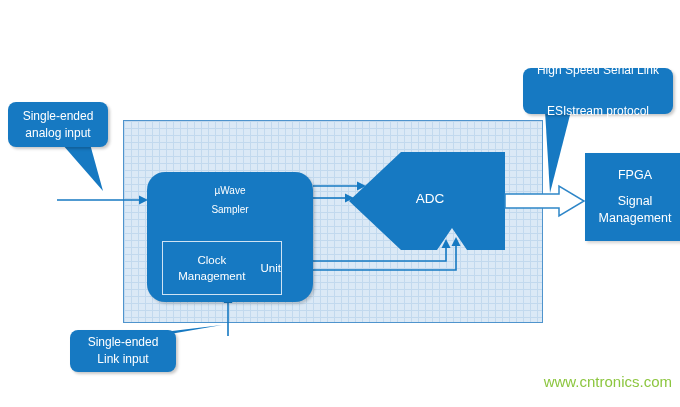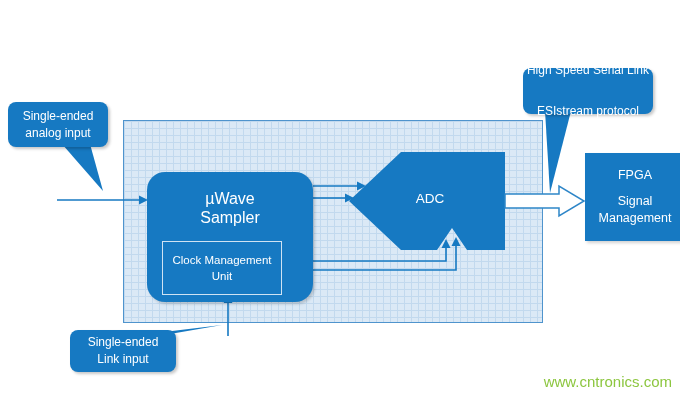--- a/index.html
+++ b/index.html
@@ -25,46 +25,46 @@
   }
   .blue-block{
     background:#1679c2;color:#ffffff;box-sizing:border-box;
     box-shadow:2px 2px 3px rgba(0,0,0,0.18);
   }
   .sampler{
     left:147px;top:172px;width:166px;height:130px;border-radius:18px;
   }
   .sampler-label{
     left:147px;top:181px;width:166px;text-align:center;color:#ffffff;
-    font-size:16px;line-height:19px;margin-top:8px;
+    font-size:10px;line-height:19px;
   }
   .cmu{
     left:162px;top:241px;width:120px;height:54px;
     background:#1679c2;border:1.5px solid #cfe3f3;box-sizing:border-box;
-    display:flex;flex-direction:column;align-items:center;justify-content:center;
+    display:flex;flex-direction:row;align-items:center;justify-content:center;
     color:#ffffff;font-size:11.5px;line-height:16px;text-align:center;
   }
   .adc-label{
     left:385px;top:191px;width:90px;text-align:center;color:#ffffff;
     font-size:13.5px;font-weight:normal;
   }
   .fpga{
     left:585px;top:153px;width:100px;height:88px;
     display:flex;flex-direction:column;align-items:center;justify-content:center;
     font-size:12.5px;line-height:17px;text-align:center;
   }
   .fpga .gap{margin-bottom:9px;}
   .callout{
     background:#1679c2;color:#ffffff;border-radius:8px;
     display:flex;flex-direction:column;align-items:center;justify-content:center;
     font-size:12px;line-height:17px;text-align:center;
     box-shadow:2px 2px 3px rgba(0,0,0,0.22);box-sizing:border-box;
   }
   .callout-analog{left:8px;top:102px;width:100px;height:45px;}
-  .callout-serial{left:523px;top:68px;width:130px;height:46px;gap:24px;}
+  .callout-serial{left:523px;top:68px;width:150px;height:46px;gap:24px;}
   .callout-clock{left:70px;top:330px;width:106px;height:42px;}
   .watermark{
     left:488px;top:373px;width:184px;text-align:right;
     color:#8cc63f;font-size:15px;
   }
   svg.layer{position:absolute;left:0;top:0;pointer-events:none;}
   .thin{stroke:#1679c2;stroke-width:1.6;fill:none;}
   .head{fill:#1679c2;stroke:none;}
 </style>
 </head>

